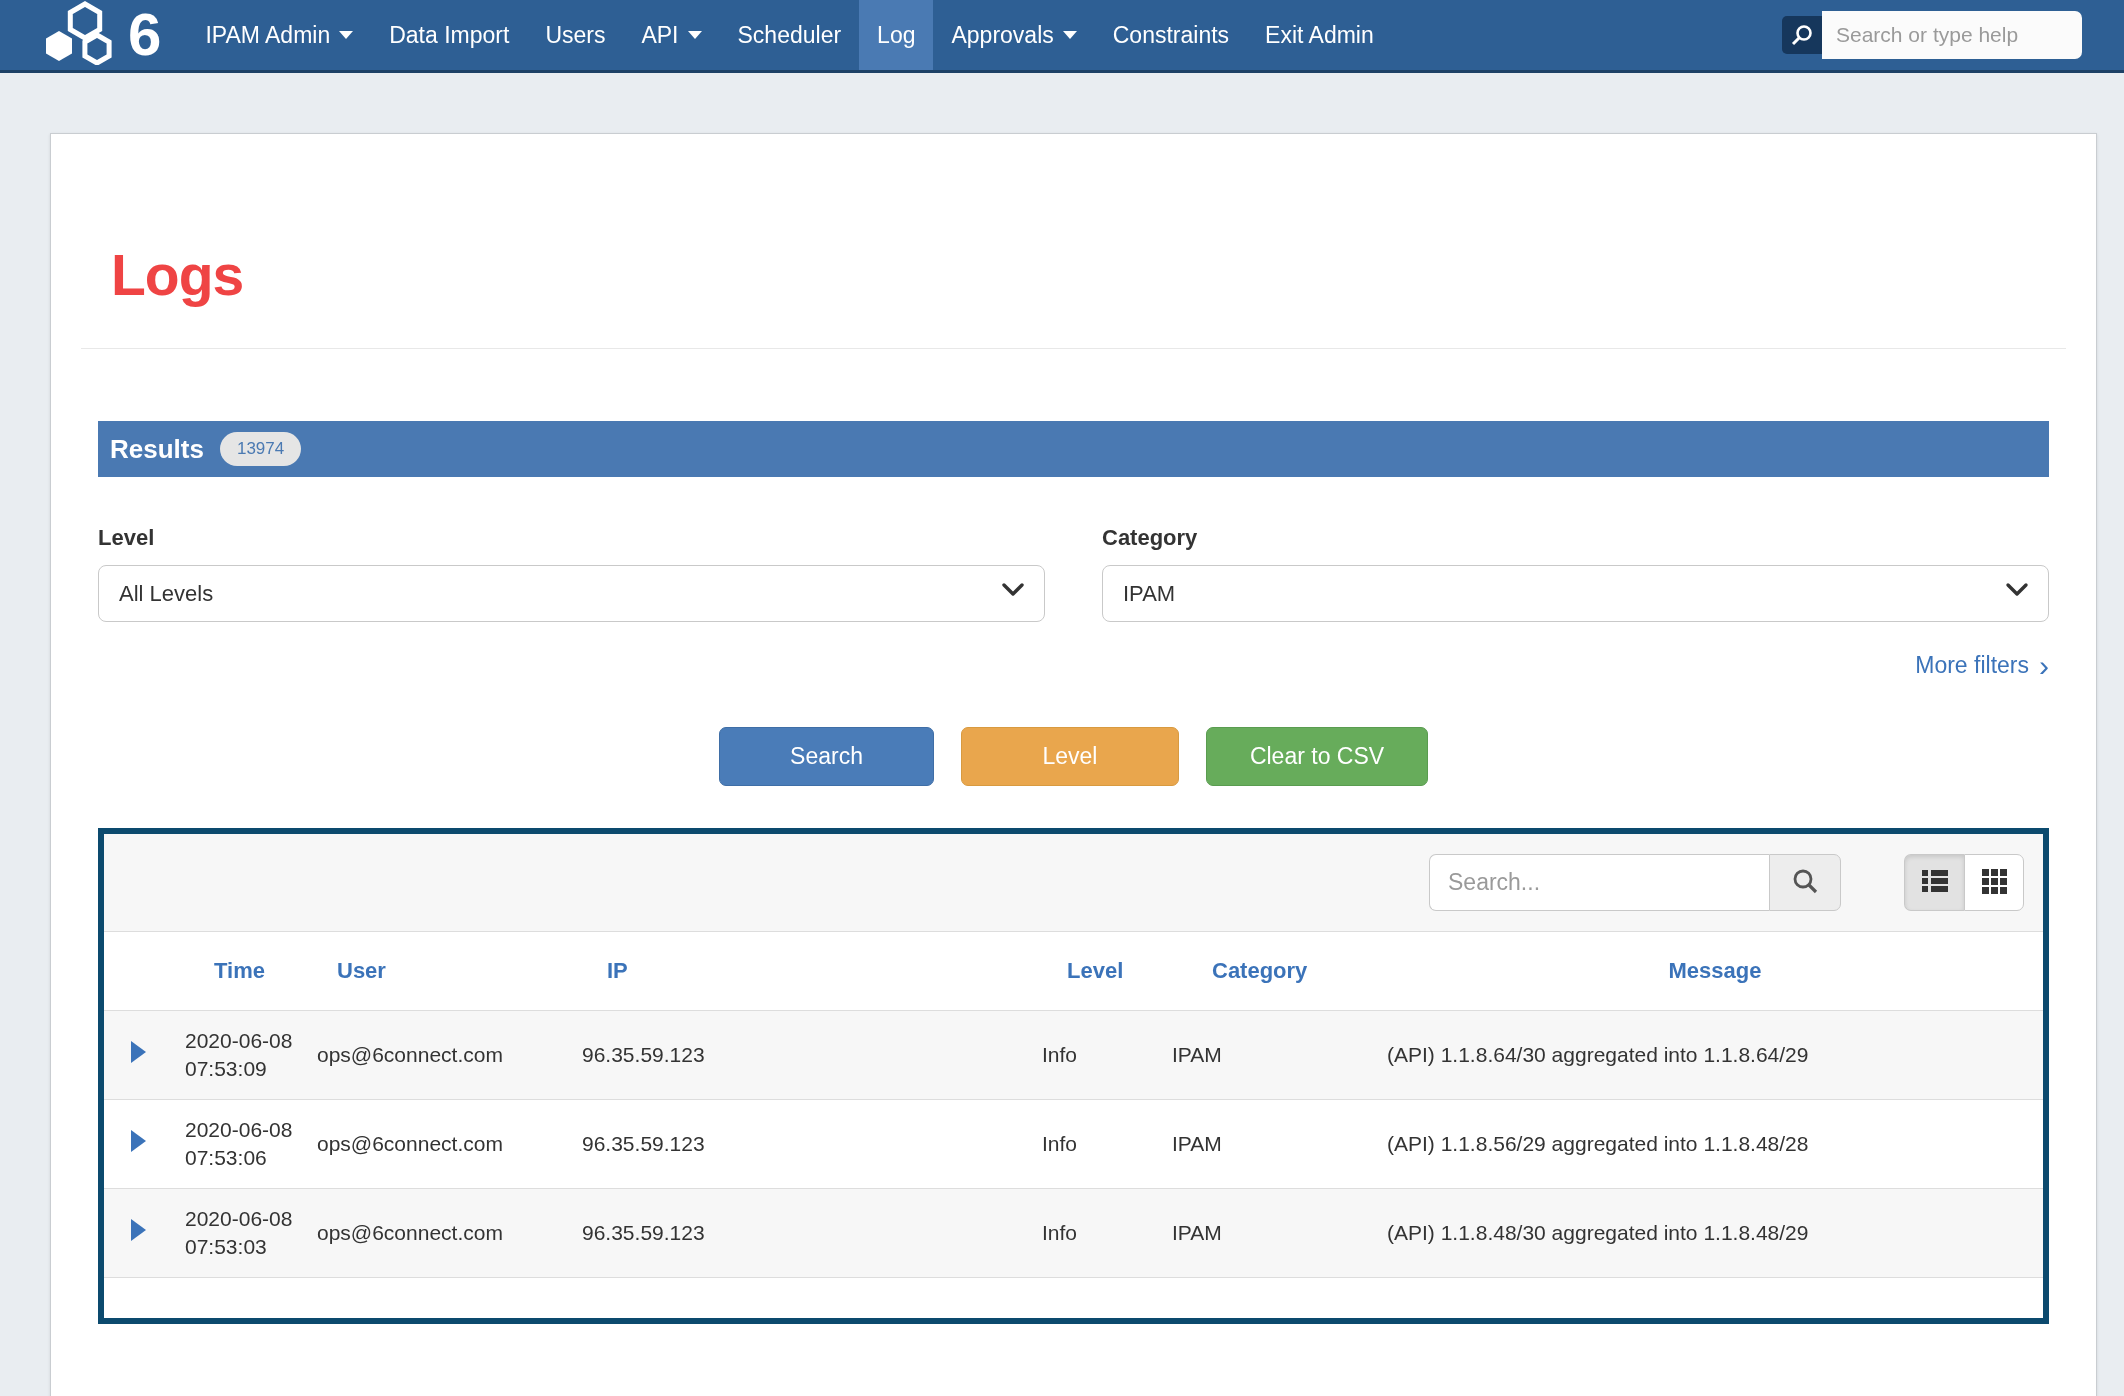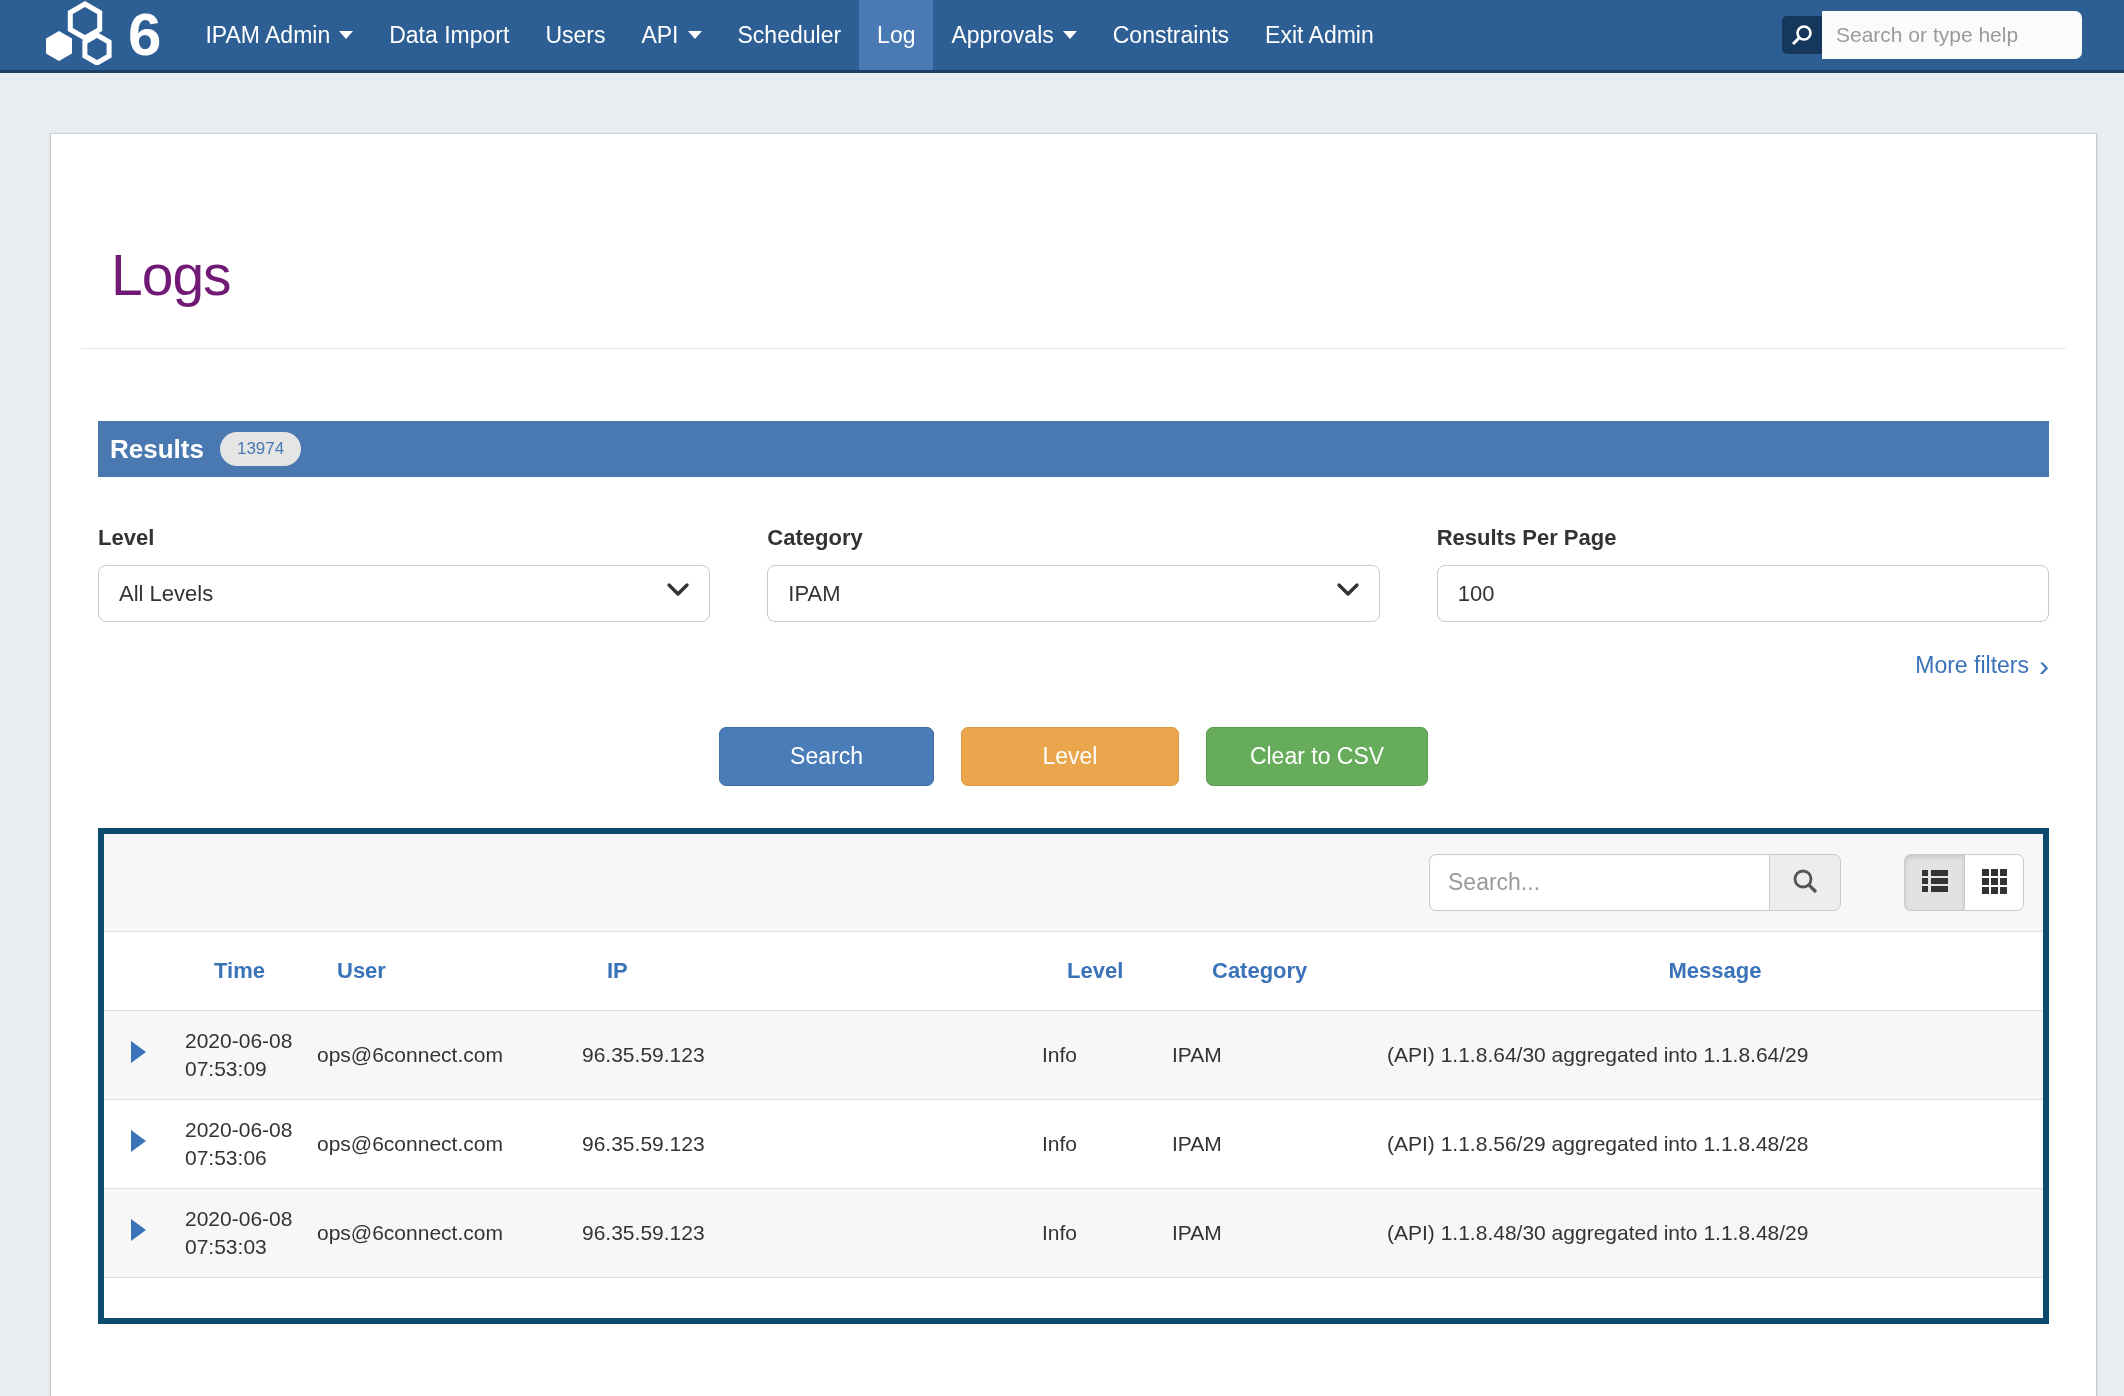--- a/index.html
+++ b/index.html
@@ -38,21 +38,21 @@
     padding:0 14px; font-size:21px; background:#fbfbfb; color:#333; outline:none;
   }
   .nav-search input::placeholder { color:#9a9a9a; }
 
   
   .card {
     margin:60px 27px 0 50px; background:#fff;
     border:1px solid #c9cdd1; box-shadow:0 1px 3px rgba(0,0,0,.10);
     padding:0 30px 60px; height:1400px;
   }
-  .page-title { font-size:57px; font-weight:normal; color:#701a75; margin:108px 0 0 30px; letter-spacing:-1px; }
+  .page-title { font-size:57px; font-weight:bold; color:#ef4444; margin:108px 0 0 30px; letter-spacing:-1px; }
   .title-divider { border-bottom:1px solid #e8e8e8; margin-top:40px; }
   .inner { margin:0 17px; }
 
   
   .results-bar {
     margin-top:72px; height:56px; background:#4a79b2; color:#fff;
     display:flex; align-items:center; padding:0 12px;
   }
   .results-title { font-size:26px; font-weight:bold; }
   .results-badge {
@@ -236,26 +236,20 @@
         <div class="filter-label">Category</div>
         <div class="control-wrap">
           <select>
             <option>IPAM</option>
           </select>
           <span class="select-chevron">
             <svg width="24" height="16" viewBox="0 0 24 16">
               <polyline points="3,3 12,12 21,3" fill="none" stroke="#333" stroke-width="3.4" stroke-linecap="round" stroke-linejoin="round"></polyline>
             </svg>
           </span>
-        </div>
-      </div>
-      <div class="filter">
-        <div class="filter-label">Results Per Page</div>
-        <div class="control-wrap">
-          <input type="text" value="100" style="">
         </div>
       </div>
     </div>
 
     <div class="more-filters-row">
       <span class="more-filters">
         <span>More filters</span>
         <span class="chev">›</span>
       </span>
     </div>

